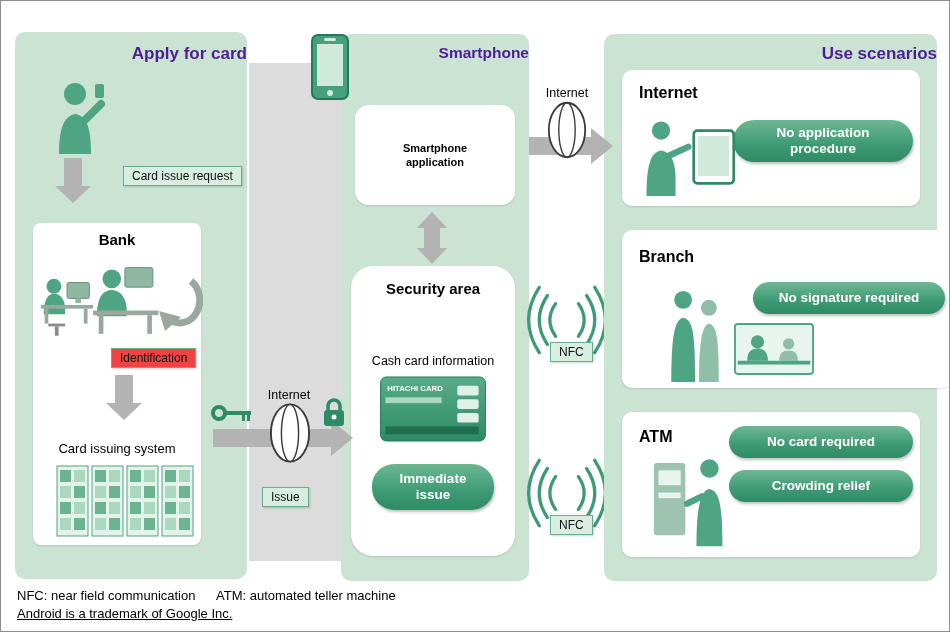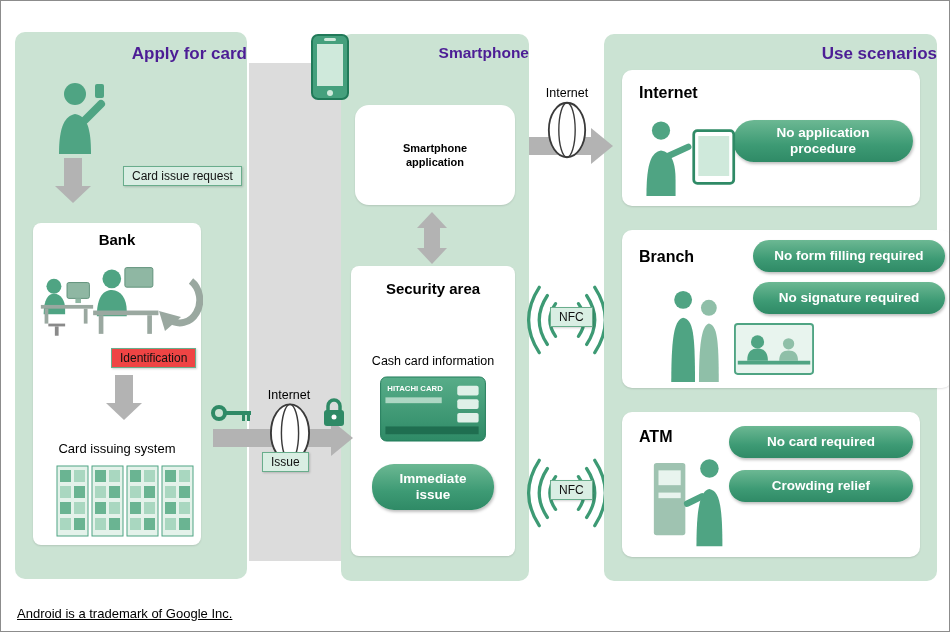--- a/index.html
+++ b/index.html
@@ -30,21 +30,21 @@
   .arrow-right{position:absolute;display:flex;align-items:center;z-index:2;}
   .ar-shaft{height:18px;background:#b3b3b3;}
   .ar-head{width:0;height:0;border-top:18px solid transparent;border-bottom:18px solid transparent;border-left:22px solid #b3b3b3;}
 
   .arrow-updown{position:absolute;display:flex;flex-direction:column;align-items:center;z-index:3;}
   .au-up{width:0;height:0;border-left:15px solid transparent;border-right:15px solid transparent;border-bottom:16px solid #b3b3b3;}
   .au-shaft{width:16px;height:20px;background:#b3b3b3;}
   .au-down{width:0;height:0;border-left:15px solid transparent;border-right:15px solid transparent;border-top:16px solid #b3b3b3;}
 
   .icon{position:absolute;}
-  .z2{z-index:4;} .z3{z-index:5;}
+  .z2{z-index:4;} .z3{z-index:5;margin-top:35px;}
   .centered{left:50%;transform:translateX(-50%);}
   .footer-line{position:absolute;font-size:13px;color:#000;}
 </style>
 </head>
 <body>
 
 <div id="canvas">
 
   <div class="gray-band" style="left:248px;top:62px;width:100px;height:498px;"></div>
 
@@ -155,21 +155,21 @@
     <div class="whitebox" style="left:14px;top:71px;width:160px;height:100px;border-radius:14px;display:flex;align-items:center;justify-content:center;">
       <div style="width:120px;text-align:center;font-weight:bold;font-size:11px;line-height:1.3;">Smartphone application</div>
     </div>
 
     <div class="arrow-updown" style="left:76px;top:178px;">
       <div class="au-up"></div>
       <div class="au-shaft"></div>
       <div class="au-down"></div>
     </div>
 
-    <div class="whitebox" style="left:10px;top:232px;width:164px;height:290px;border-radius:8px;">
+    <div class="whitebox" style="left:10px;top:232px;width:164px;height:290px;border-radius:22px;">
       <div class="box-heading" style="width:100%;text-align:center;top:14px;font-size:15px;">Security area</div>
       <div class="smalltext" style="width:100%;text-align:center;top:88px;">Cash card information</div>
 
       <svg class="icon centered" style="top:110px;width:108px;height:66px;" viewBox="0 0 110 68">
         <defs>
           <linearGradient id="cardgrad" x1="0" y1="0" x2="0" y2="1">
             <stop offset="0" stop-color="#58ad89"></stop>
               <stop offset="1" stop-color="#2e8a66"></stop>
           </linearGradient>
         </defs>
@@ -243,23 +243,20 @@
         <circle cx="22" cy="16" r="10" fill="#4fa483"></circle>
         <path d="M6,88 C6,50 12,40 22,38 C34,40 38,52 38,70 L38,88 Z" fill="#4fa483"></path>
         <path d="M30,44 L52,34" stroke="#4fa483" stroke-width="7" stroke-linecap="round"></path>
         <rect x="58" y="16" width="44" height="58" rx="4" fill="#fff" stroke="#2f8a66" stroke-width="3"></rect>
         <rect x="63" y="22" width="34" height="44" fill="#cfe9db"></rect>
       </svg>
     </div>
 
     <div class="whitebox" style="left:18px;top:196px;width:298px;height:158px;padding-left:32px;">
       <div class="box-heading" style="left:17px;top:18px;">Branch</div>
-      <div class="pill" style="right:7px;top:10px;width:192px;height:32px;">
-        <span>No form filling required</span>
-      </div>
       <div class="pill" style="right:7px;top:52px;width:192px;height:32px;">
         <span>No signature required</span>
       </div>
       <svg class="icon" style="left:38px;top:58px;width:72px;height:94px;" viewBox="0 0 70 95">
         <circle cx="22" cy="12" r="9" fill="#4fa483"></circle>
         <path d="M10,95 C10,45 14,32 22,30 C32,32 34,45 34,95 Z" fill="#4fa483"></path>
         <circle cx="48" cy="20" r="8" fill="#8fbfa8"></circle>
         <path d="M38,95 C38,50 42,38 48,36 C56,38 58,50 58,95 Z" fill="#8fbfa8"></path>
       </svg>
       <svg class="icon" style="left:112px;top:92px;width:80px;height:54px;" viewBox="0 0 85 55">
@@ -284,15 +281,20 @@
         <rect x="2" y="10" width="34" height="78" rx="3" fill="#9fc3b1"></rect>
         <rect x="7" y="18" width="24" height="16" fill="#e8f4ee"></rect>
         <rect x="7" y="42" width="24" height="6" fill="#e8f4ee"></rect>
         <circle cx="62" cy="16" r="10" fill="#4fa483"></circle>
         <path d="M48,100 C48,50 54,40 62,38 C72,40 76,52 76,100 Z" fill="#4fa483"></path>
         <path d="M54,46 L38,54" stroke="#4fa483" stroke-width="7" stroke-linecap="round"></path>
       </svg>
     </div>
   </div>
 
+  <div class="footer-line" style="left:16px;top:587px;">
+    <span>NFC: near field communication</span>
+    <span style="display:inline-block;width:14px;"></span>
+    <span>ATM: automated teller machine</span>
+  </div>
   <div class="footer-line" style="left:16px;top:605px;text-decoration:underline;">Android is a trademark of Google Inc.</div>
 
 </div>
 
 </body></html>

